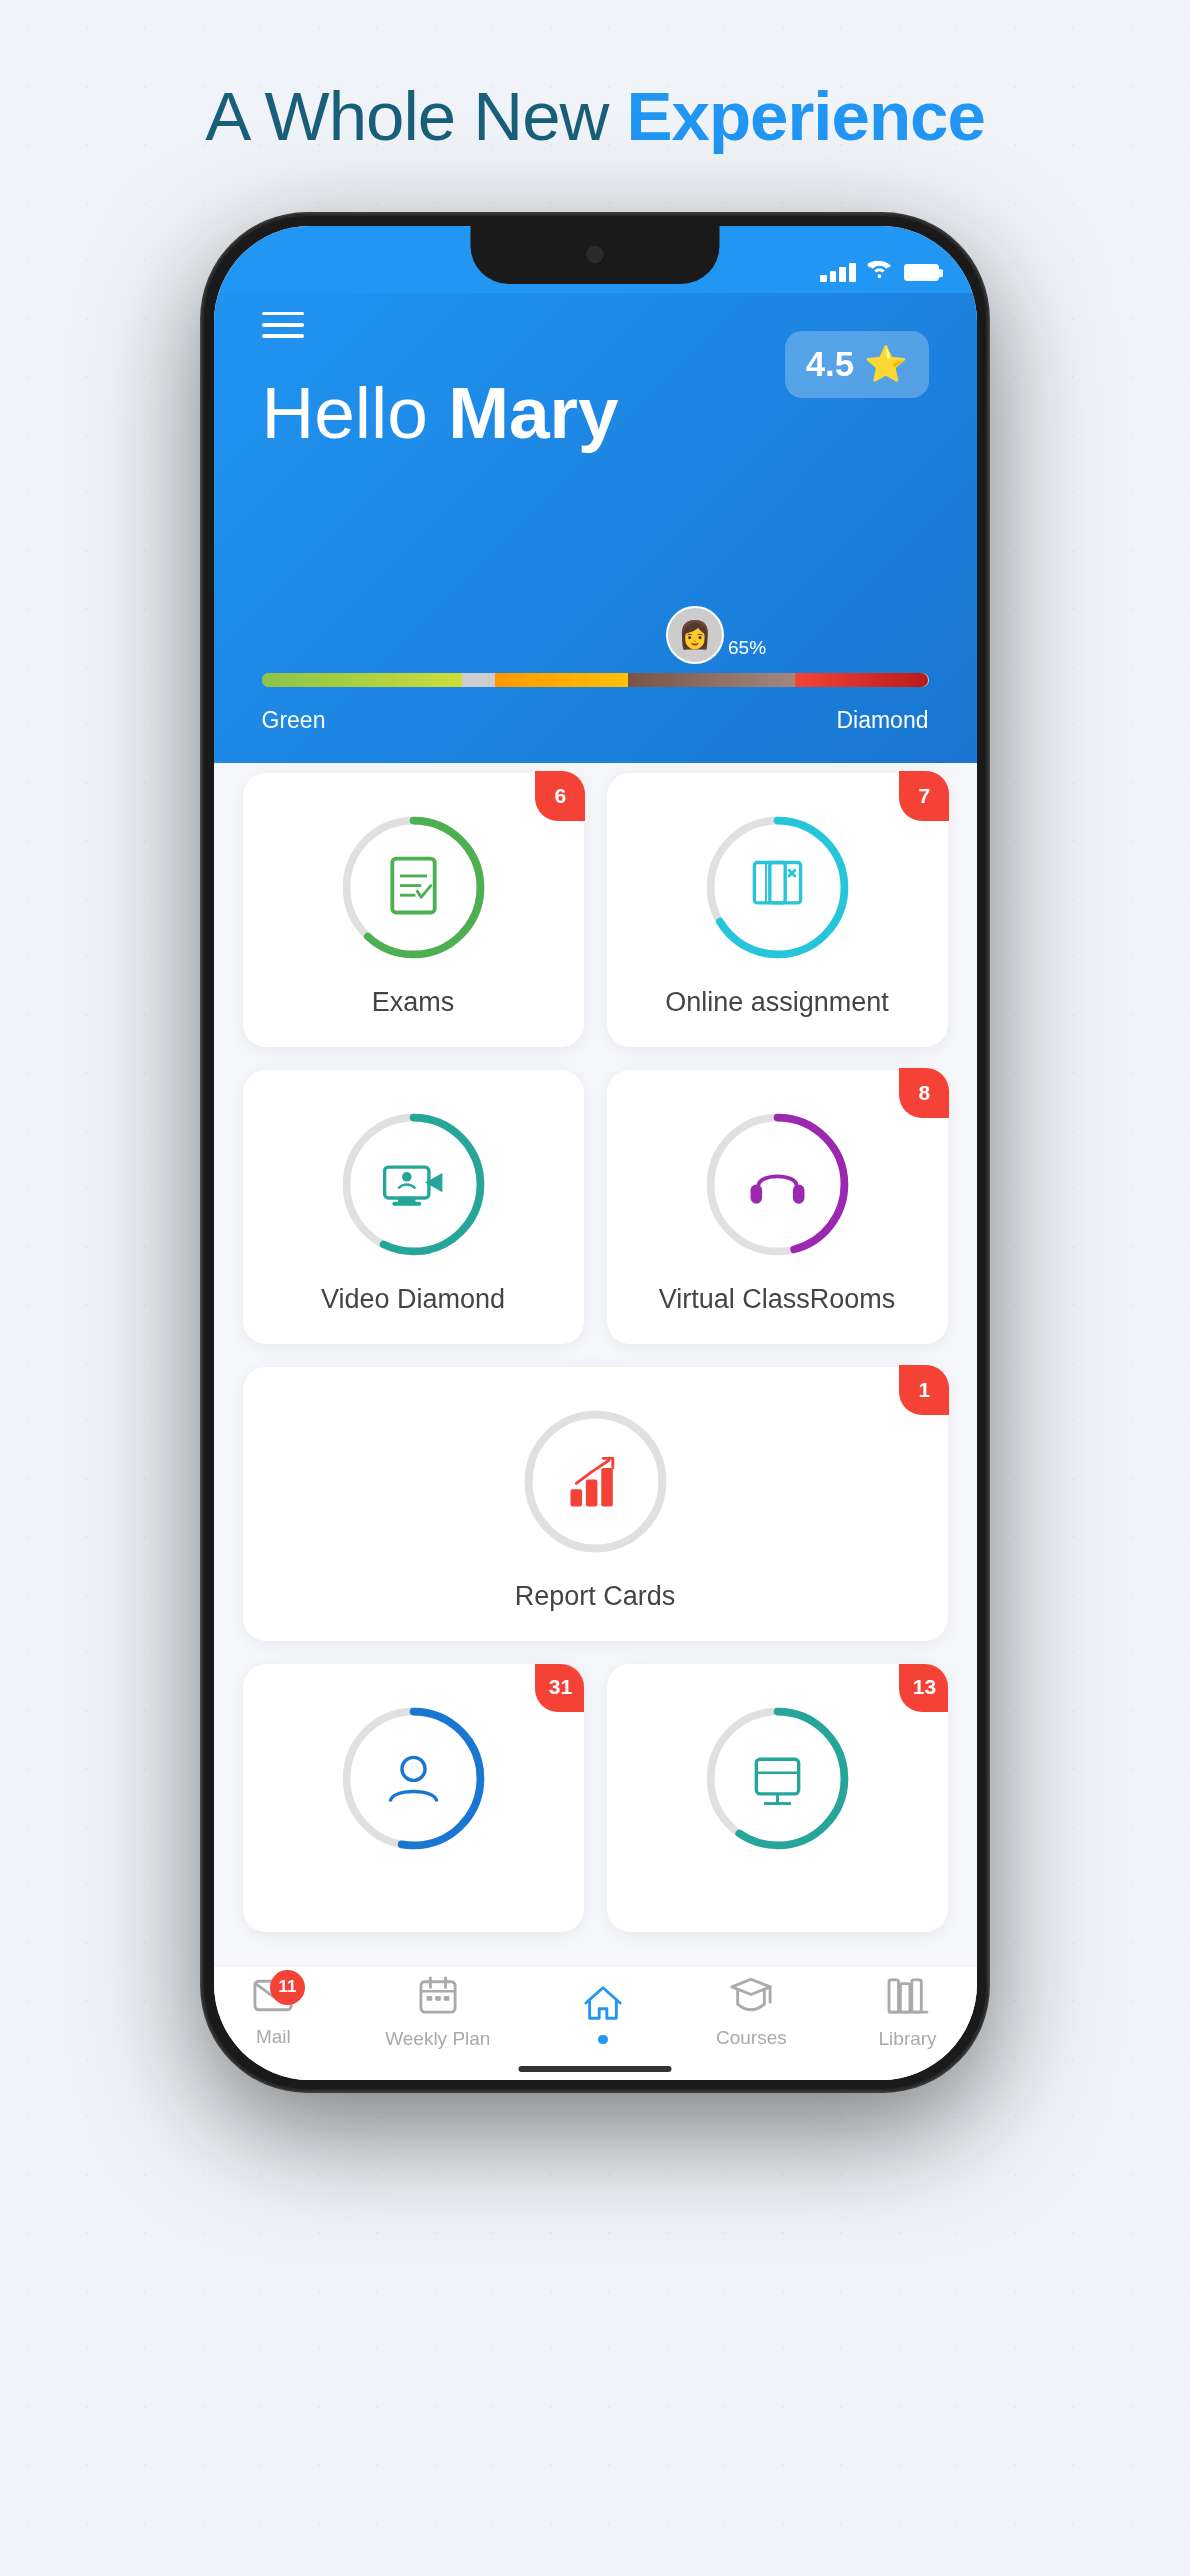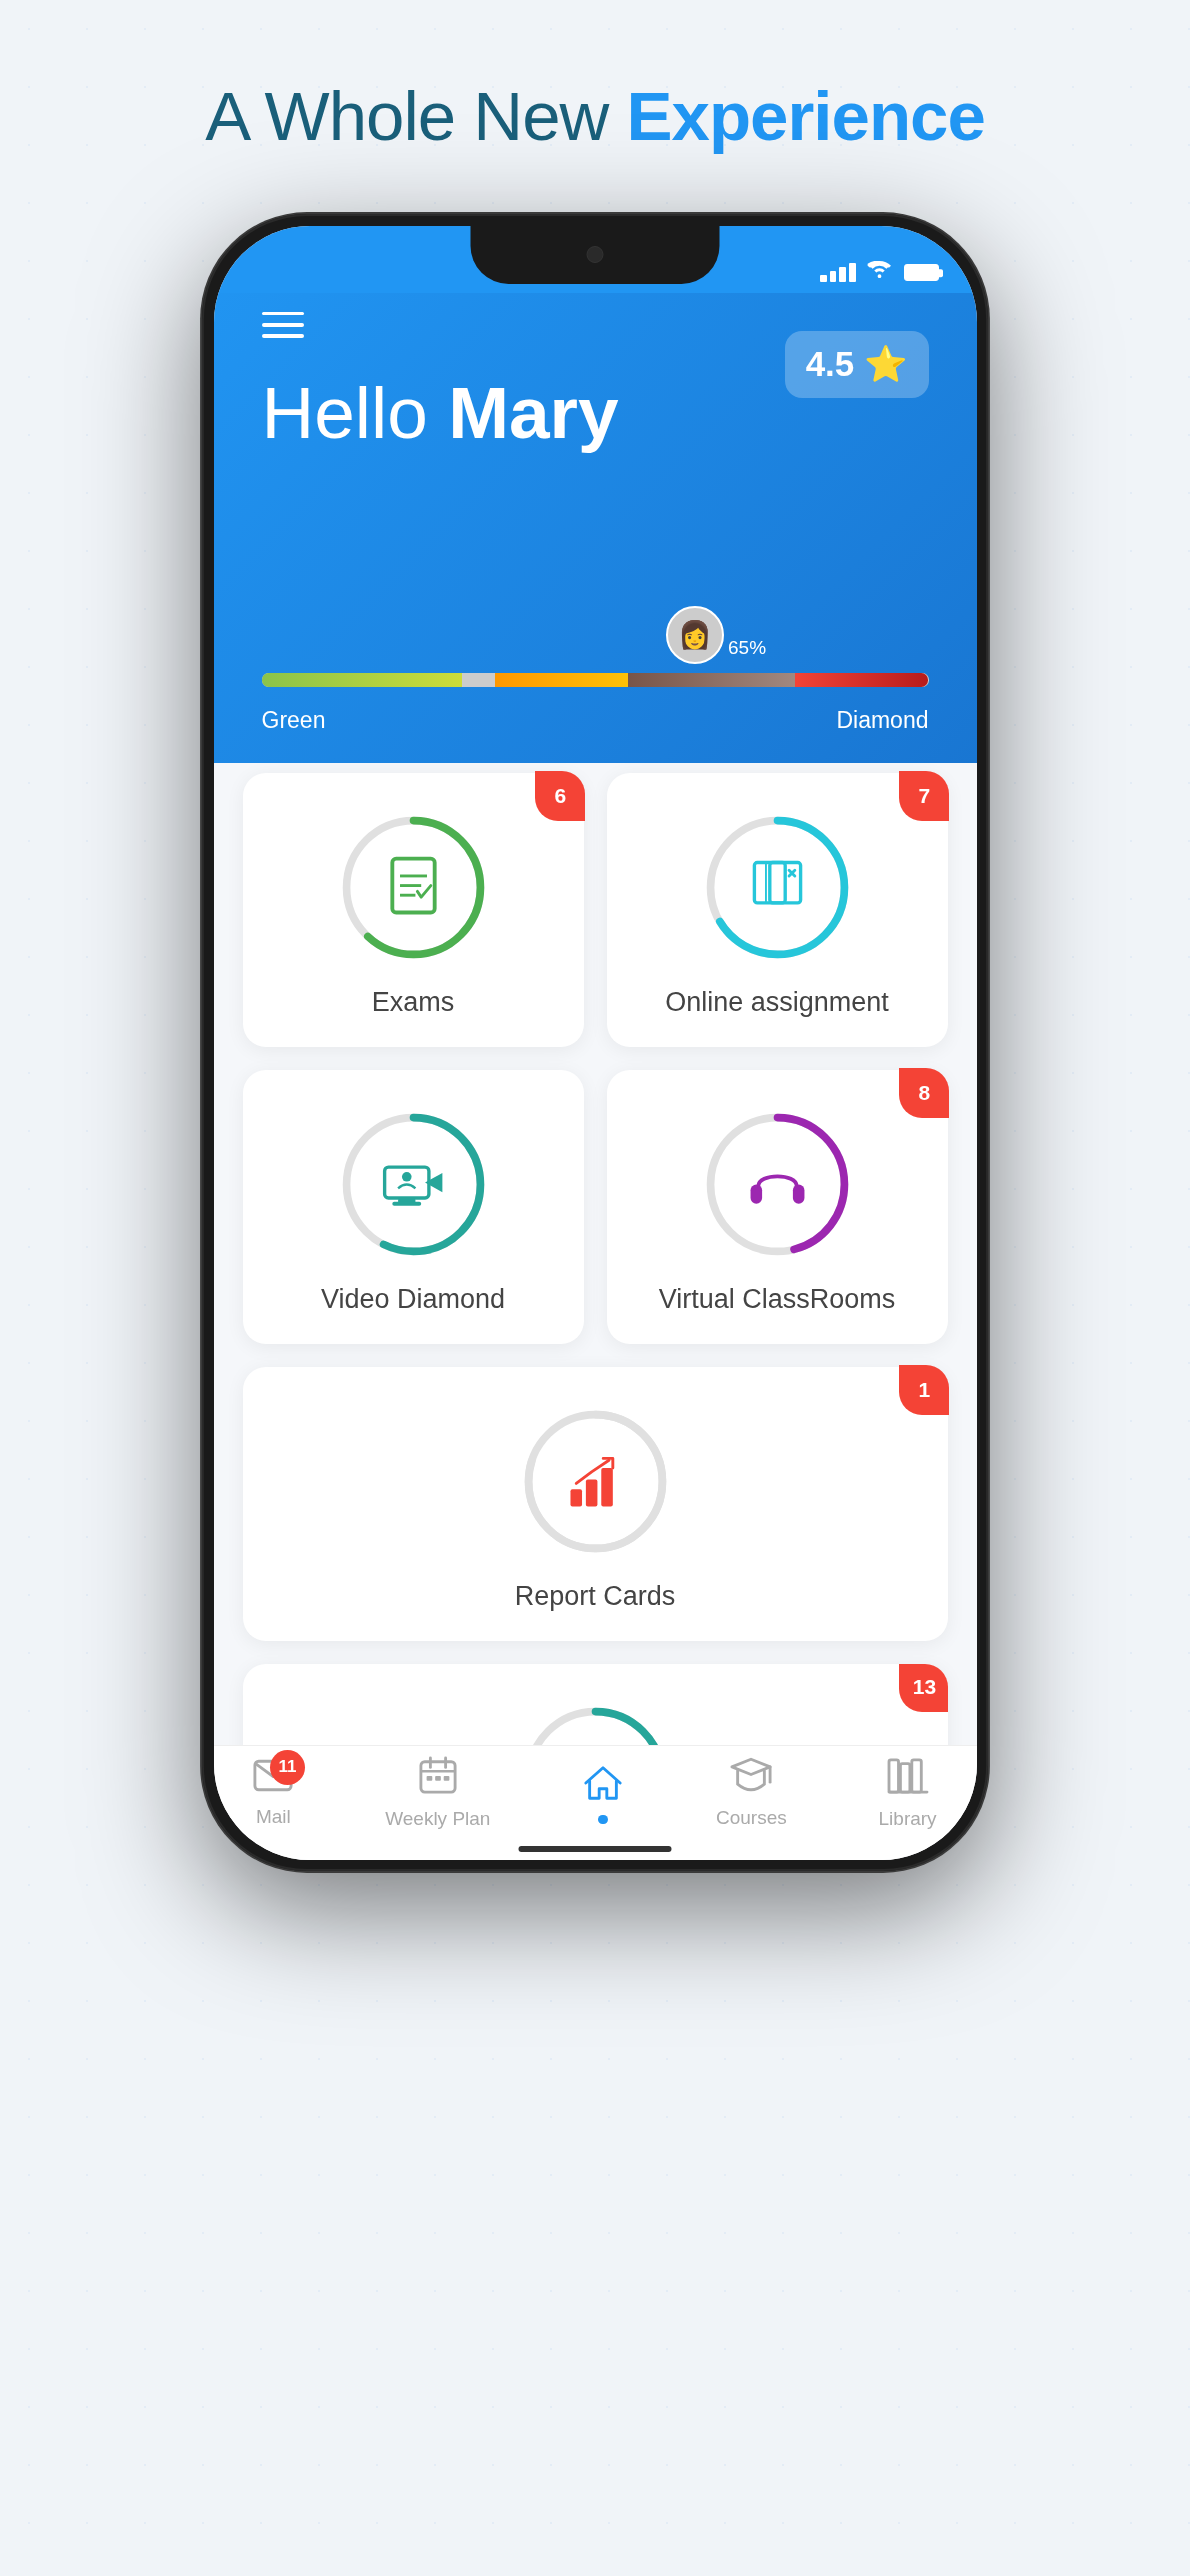--- a/index.html
+++ b/index.html
@@ -46,21 +46,21 @@
       margin-top: 58px;
       z-index: 2;
       position: relative;
       width: 786px;
       height: 2185px;
     }
 
     
     .phone-shell {
       width: 786px;
-      height: 1657px;
+      height: 1877px;
       background: #1a1a1a;
       border-radius: 105px;
       position: relative;
       box-shadow: 
         0 0 0 1.9px #3a3a3a,
         0 38px 115px rgba(0,0,0,0.5),
         inset 0 0 0 1.9px #2a2a2a;
       overflow: hidden;
     }
 
@@ -637,20 +637,33 @@
                 <polyline points="20,42 36,30 54,18" stroke="#F44336" stroke-width="3" fill="none" stroke-linecap="round" stroke-linejoin="round"></polyline>
                 <polyline points="48,16 58,16 58,26" stroke="#F44336" stroke-width="3" fill="none" stroke-linecap="round" stroke-linejoin="round"></polyline>
               </svg>
             </div>
             <span class="card-label">Report Cards</span>
           </div>
         </div>
 
         <div class="grid-row">
 
+          <div class="grid-card" style="overflow:hidden;">
+            <div class="badge">31</div>
+            <div class="circle-icon">
+              <svg class="circle-svg" viewBox="0 0 160 160">
+                <circle cx="80" cy="80" r="70" fill="none" stroke="#e0e0e0" stroke-width="8"></circle>
+                <circle cx="80" cy="80" r="70" fill="none" stroke="#1976D2" stroke-width="8" stroke-dasharray="352" stroke-dashoffset="120" stroke-linecap="round" transform="rotate(-90 80 80)"></circle>
+              </svg>
+              <svg width="77" height="77" viewBox="0 0 80 80" fill="none">
+                <circle cx="40" cy="30" r="12" stroke="#1976D2" stroke-width="3.5" fill="none"></circle>
+                <path d="M16 64 C16 50 64 50 64 64" stroke="#1976D2" stroke-width="3.5" fill="none"></path>
+              </svg>
+            </div>
+          </div>
 
           <div class="grid-card" style="overflow:hidden;">
             <div class="badge">13</div>
             <div class="circle-icon">
               <svg class="circle-svg" viewBox="0 0 160 160">
                 <circle cx="80" cy="80" r="70" fill="none" stroke="#e0e0e0" stroke-width="8"></circle>
                 <circle cx="80" cy="80" r="70" fill="none" stroke="#26A69A" stroke-width="8" stroke-dasharray="352" stroke-dashoffset="90" stroke-linecap="round" transform="rotate(-90 80 80)"></circle>
               </svg>
               <svg width="77" height="77" viewBox="0 0 80 80" fill="none">
                 <rect x="18" y="20" width="44" height="36" rx="4" stroke="#26A69A" stroke-width="3.5" fill="none"></rect>

